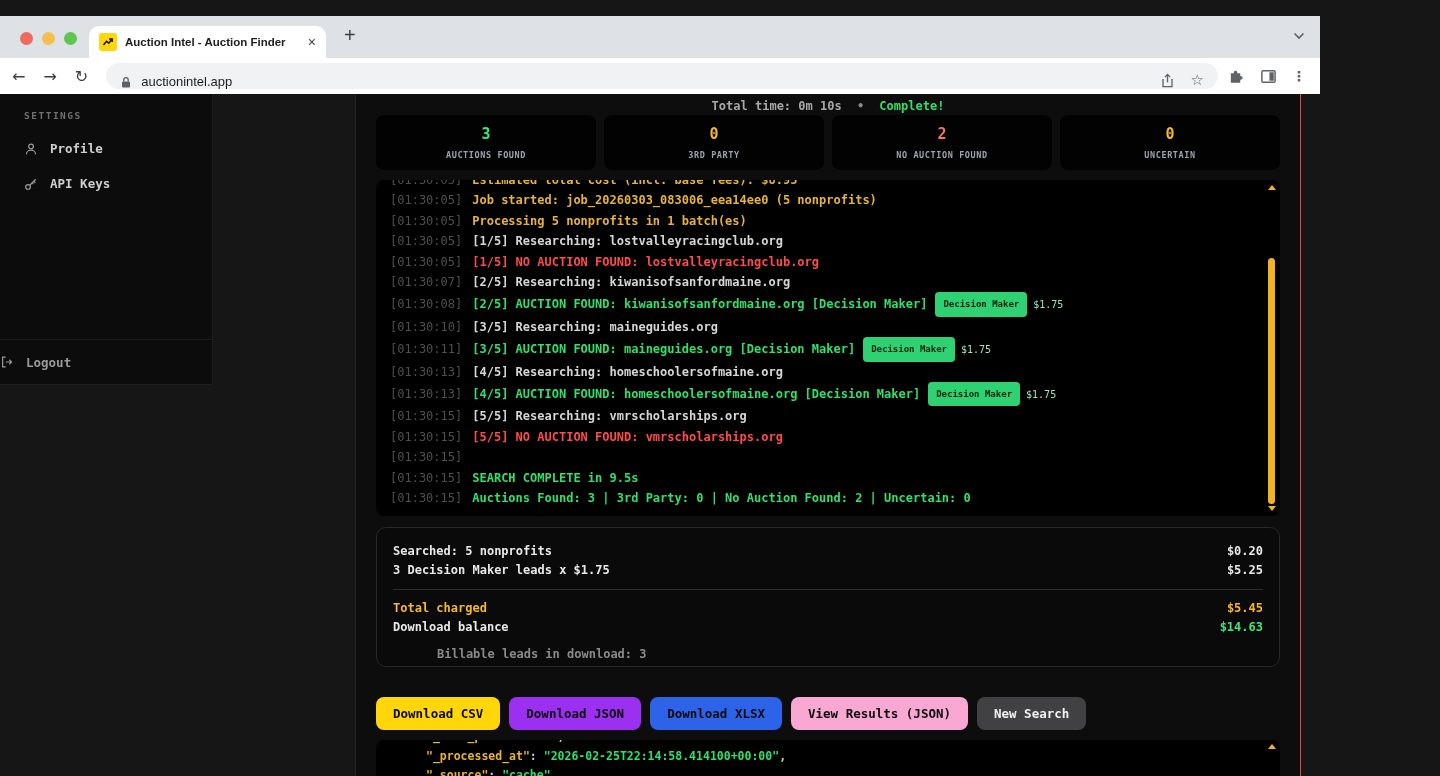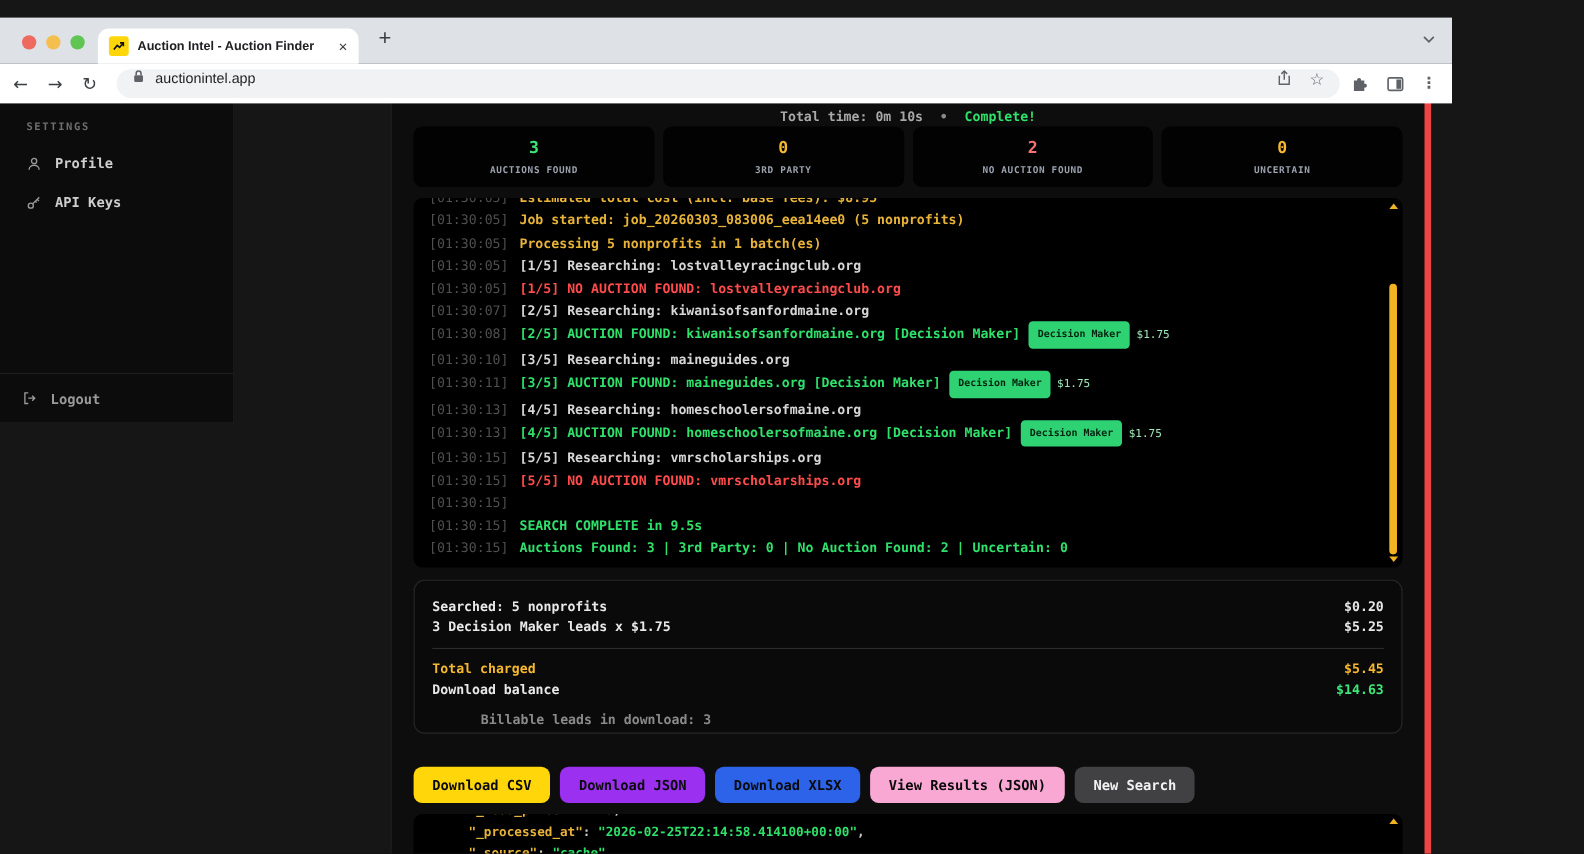--- a/index.html
+++ b/index.html
@@ -17,42 +17,42 @@
   .favicon { width:18px; height:18px; background:#ffd60a; border-radius:3px; flex:none;
              display:flex; align-items:center; justify-content:center; }
   .tab-title { font:700 11.5px "Liberation Sans", sans-serif; color:#202124; margin-left:8px;
                flex:1; white-space:nowrap; overflow:hidden; }
   .tab-close { color:#3c4043; font:400 14px "Liberation Sans", sans-serif; margin-left:6px; }
   .newtab { position:absolute; left:344px; top:8px; font:300 20px "Liberation Sans", sans-serif; color:#3c4043; }
   .chev { position:absolute; right:14px; top:13px; }
   .toolbar { height:36px; background:#fff; display:flex; align-items:center; padding:0 12px; }
   .navbtn { font:400 16px "DejaVu Sans", sans-serif; color:#3c4043; margin-right:18px; }
   .pill { flex:1; height:26px; background:#f0f2f4; border-radius:14px; display:flex;
-          align-items:flex-start; padding:0 14px; margin-right:10px; }
+          align-items:flex-end; padding:0 14px; margin-right:10px; }
   .url { font:400 13px "Liberation Sans", sans-serif; color:#1d1d1f; flex:1; margin-left:9px; }
   .pill-ic { margin-left:16px; display:flex; align-items:center; }
   .star { font:400 15px "DejaVu Sans", sans-serif; color:#5f6368; }
   .right-ics { display:flex; align-items:center; gap:15px; margin-right:2px; }
   .kebab { font:700 14px "DejaVu Sans", sans-serif; color:#5f6368; }
 
   
   .sidebar { position:absolute; left:0; top:78px; width:213px; height:307px; background:#0c0c0c;
              border-right:1px solid #1f1f1f; border-bottom:1px solid #1f1f1f; overflow:hidden; }
   .side-clipped { position:absolute; top:-12px; left:22px; display:flex; gap:12px; align-items:center;
                   color:#6f6f6f; font-size:12px; font-weight:700; }
   .side-head { margin:32px 0 0 24px; font-size:9.5px; letter-spacing:1.5px; color:#6f6f6f; font-weight:700; }
   .side-item { display:flex; align-items:center; gap:12px; margin:20px 0 0 24px;
                color:#cfcfcf; font-size:12.5px; font-weight:700; }
   .side-foot { position:absolute; bottom:0; left:0; right:0; height:45px; border-top:1px solid #1f1f1f;
-               display:flex; align-items:center; padding-left:20px; gap:12px;
+               display:flex; align-items:center; gap:12px;
                color:#9a9a9a; font-size:12.5px; font-weight:700; }
 
   
   .main { position:absolute; left:355px; top:78px; width:946px; height:698px; background:#0d0d0d;
-          border-left:1px solid #232323; border-right:6px solid #ef4444; overflow:hidden; }
+          border-left:1px solid #232323; border-right:1px solid #ef4444; overflow:hidden; }
   .progress-sliver { position:absolute; top:-14px; left:20px; right:20px; height:20px; border-radius:10px;
           background:linear-gradient(180deg,#ffd24a 0%,#f2ae13 60%,#b97f07 100%); }
   .statusline { position:absolute; top:21px; left:0; right:0; text-align:center; font-size:12px;
                 font-weight:700; color:#a8a8a8; }
   .statusline .sep { margin:0 8px; color:#8a8a8a; }
   .stats { position:absolute; top:37px; left:20px; right:20px; display:flex; gap:8px; }
   .stat-card { flex:1; height:55px; background:#020202; border-radius:8px; display:flex;
                flex-direction:column; align-items:center; justify-content:center; gap:7px; }
   .stat-value { font-size:15px; font-weight:700; }
   .stat-label { font-size:8.5px; letter-spacing:.6px; color:#9ca3af; font-weight:700; }

